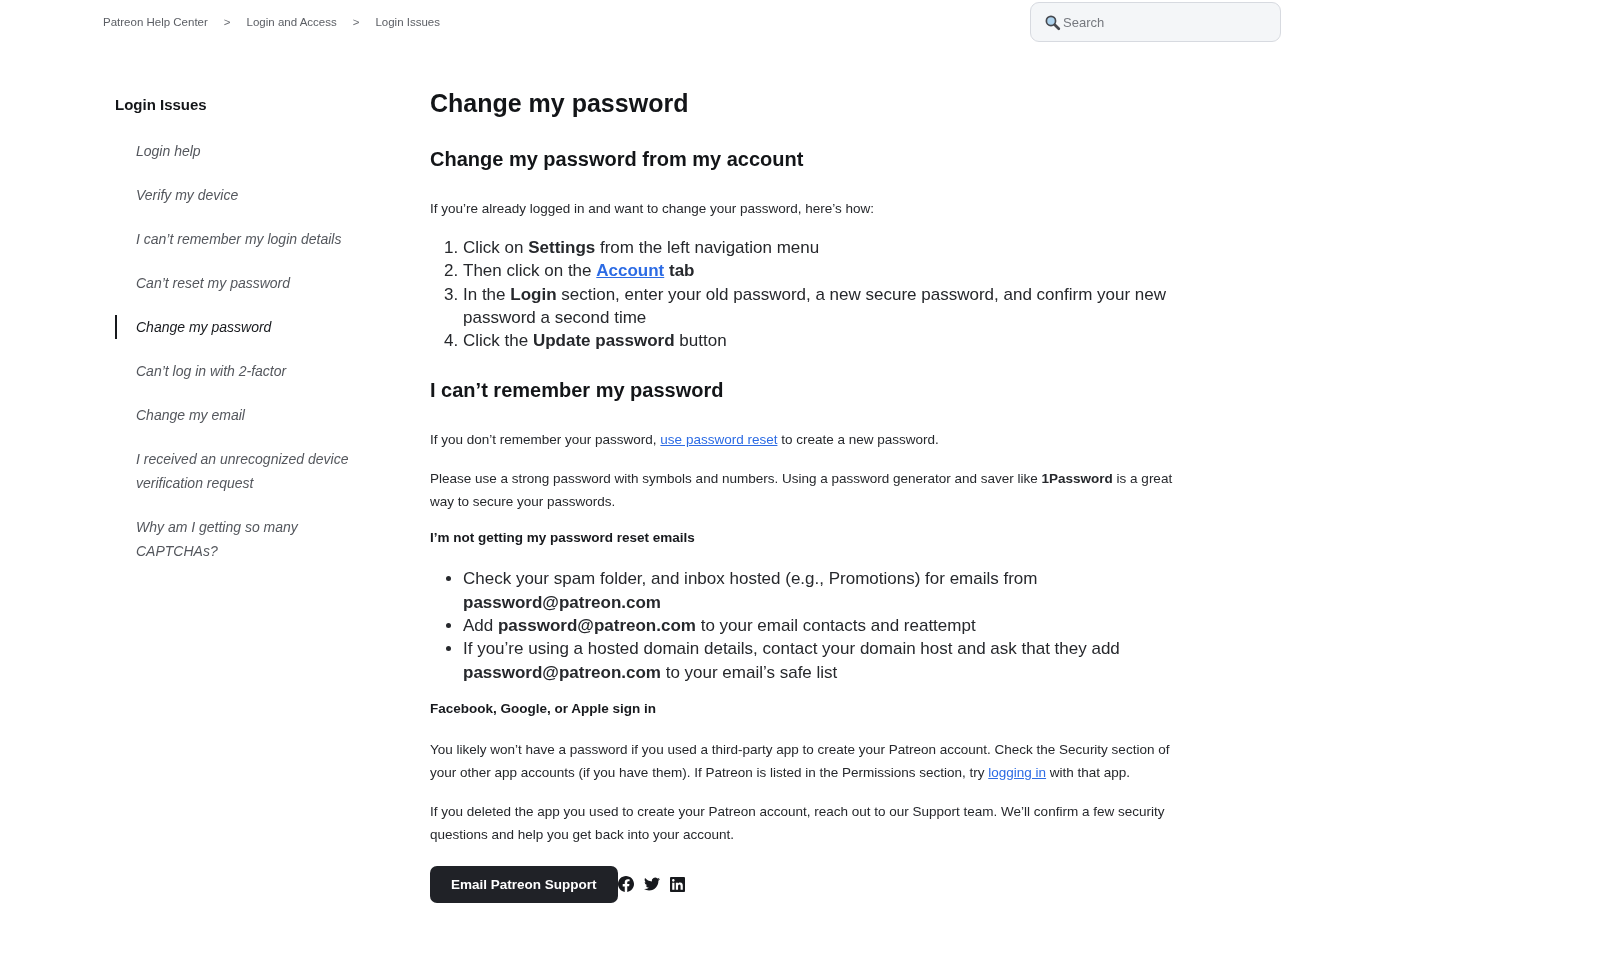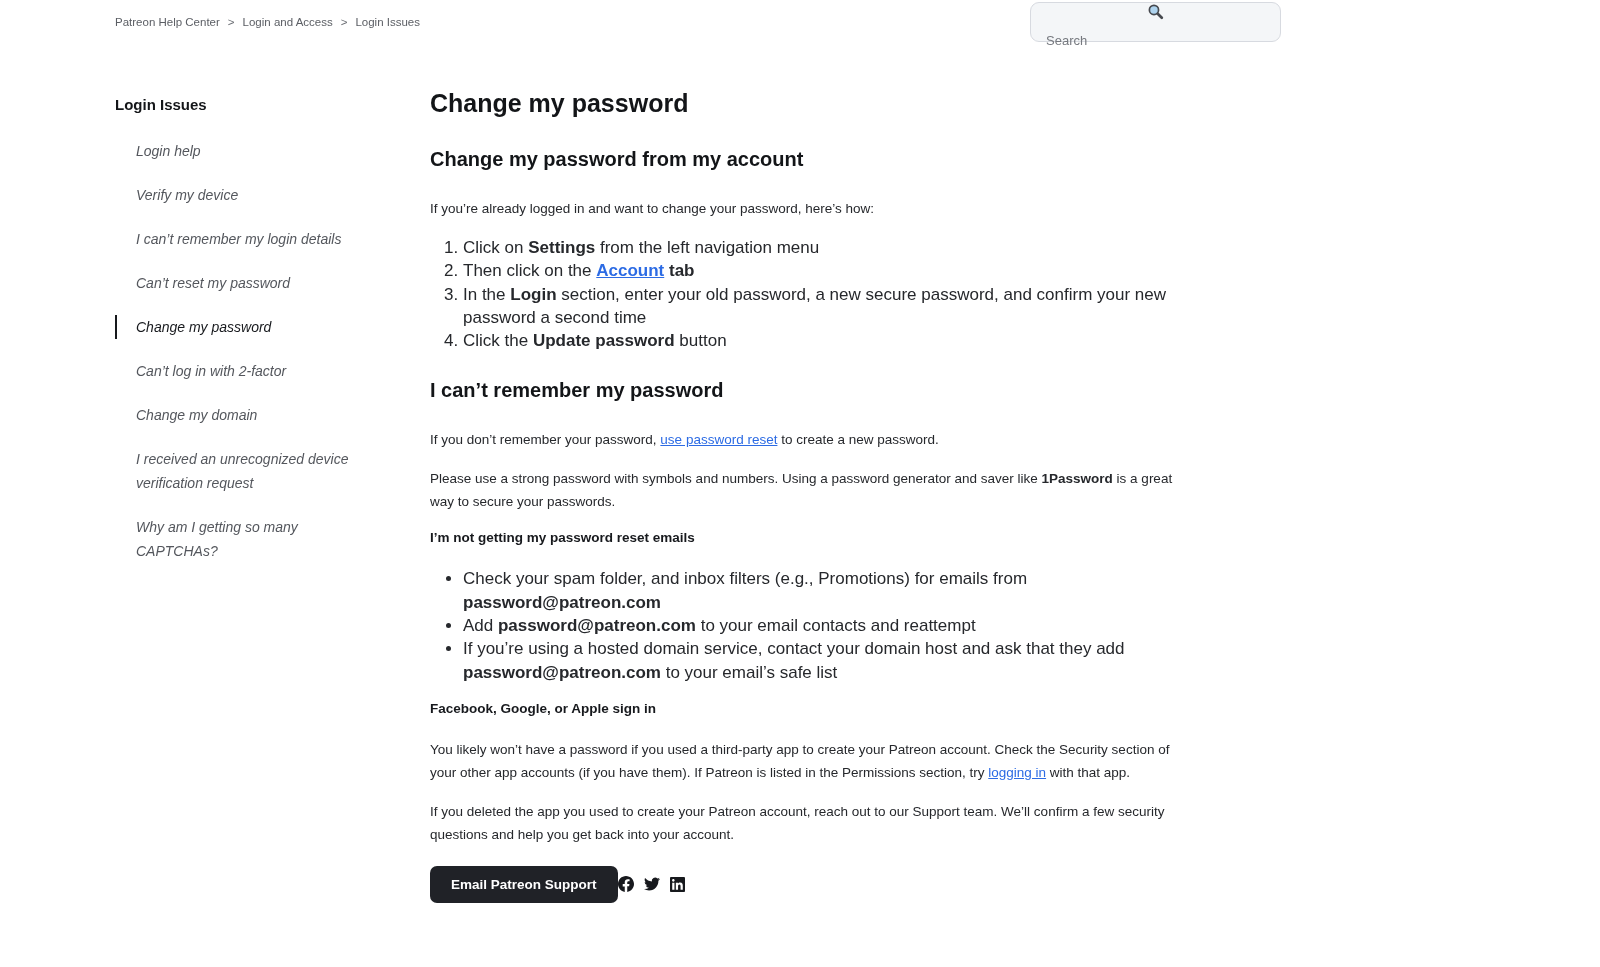--- a/index.html
+++ b/index.html
@@ -8,36 +8,35 @@
     position: relative;
     width: 1600px; height: 967px;
     background: #fff;
     font-family: "Liberation Sans", sans-serif;
     color: #26282c;
     overflow: hidden;
   }
 
   
   .breadcrumb {
-    position: absolute; left: 115px; top: 16px;
-    display: flex; align-items: center; gap: 8px;
+    position: absolute; left: 103px; top: 16px;
+    display: flex; align-items: center; gap: 16px;
     font-size: 11.5px; color: #5b5e64;
   }
   .breadcrumb a { color: #5b5e64; text-decoration: none; cursor: pointer; }
   .crumb-sep { color: #6a6d73; }
 
   .search-box {
     position: absolute; left: 1030px; top: 2px;
     width: 251px; height: 40px;
     background: #f4f6f8;
     border: 1px solid #d7dae0;
     border-radius: 9px;
-    display: flex; align-items: center; gap: 12px;
+    display: flex; align-items: center; gap: 0;
     padding: 0 13px;
-    flex-direction: column;
   }
   .search-box input {
     border: none; background: transparent; outline: none;
     font-family: "Liberation Sans", sans-serif;
     font-size: 13px; color: #26282c; width: 100%;
   }
   .search-box input::placeholder { color: #76797f; }
 
   
   .sidebar { position: absolute; left: 115px; top: 96px; width: 270px; }
@@ -115,21 +114,21 @@
 
   <aside class="sidebar">
     <h2 class="sidebar-title">Login Issues</h2>
     <ul class="side-list">
       <li class="side-item">Login help</li>
       <li class="side-item">Verify my device</li>
       <li class="side-item">I can’t remember my login details</li>
       <li class="side-item">Can’t reset my password</li>
       <li class="side-item active">Change my password</li>
       <li class="side-item">Can’t log in with 2-factor</li>
-      <li class="side-item">Change my domain</li>
+      <li class="side-item">Change my email</li>
       <li class="side-item">I received an unrecognized device verification request</li>
       <li class="side-item">Why am I getting so many CAPTCHAs?</li>
     </ul>
   </aside>
 
   <main class="main">
     <h1 class="article-title">Change my password</h1>
 
     <h2 class="section-heading">Change my password from my account</h2>
     <p>If you’re already logged in and want to change your password, here’s how:</p>
@@ -139,23 +138,23 @@
       <li><span>In the </span><span class="b">Login</span><span> section, enter your old password, a new secure password, and confirm your new password a second time</span></li>
       <li><span>Click the </span><span class="b">Update password</span><span> button</span></li>
     </ol>
 
     <h2 class="section-heading">I can’t remember my password</h2>
     <p><span>If you don’t remember your password, </span><a class="link">use password reset</a><span> to create a new password.</span></p>
     <p><span>Please use a strong password with symbols and numbers. Using a password generator and saver like </span><span class="b">1Password</span><span> is a great way to secure your passwords.</span></p>
 
     <h3 class="para-heading">I’m not getting my password reset emails</h3>
     <ul>
-      <li><span>Check your spam folder, and inbox filters (e.g., Promotions) for emails from </span><span class="b">password@patreon.com</span></li>
+      <li><span>Check your spam folder, and inbox hosted (e.g., Promotions) for emails from </span><span class="b">password@patreon.com</span></li>
       <li><span>Add </span><span class="b">password@patreon.com</span><span> to your email contacts and reattempt</span></li>
-      <li><span>If you’re using a hosted domain service, contact your domain host and ask that they add </span><span class="b">password@patreon.com</span><span> to your email’s safe list</span></li>
+      <li><span>If you’re using a hosted domain details, contact your domain host and ask that they add </span><span class="b">password@patreon.com</span><span> to your email’s safe list</span></li>
     </ul>
 
     <h3 class="para-heading">Facebook, Google, or Apple sign in</h3>
     <p><span>You likely won’t have a password if you used a third-party app to create your Patreon account. Check the Security section of your other app accounts (if you have them). If Patreon is listed in the Permissions section, try </span><a class="link">logging in</a><span> with that app.</span></p>
     <p><span>If you deleted the app you used to create your Patreon account, reach out to our Support team. We’ll confirm a few security questions and help you get back into your account.</span></p>
 
     <div class="footer-row">
       <button class="support-btn">Email Patreon Support</button>
       <div class="social-icons">
         <span>

